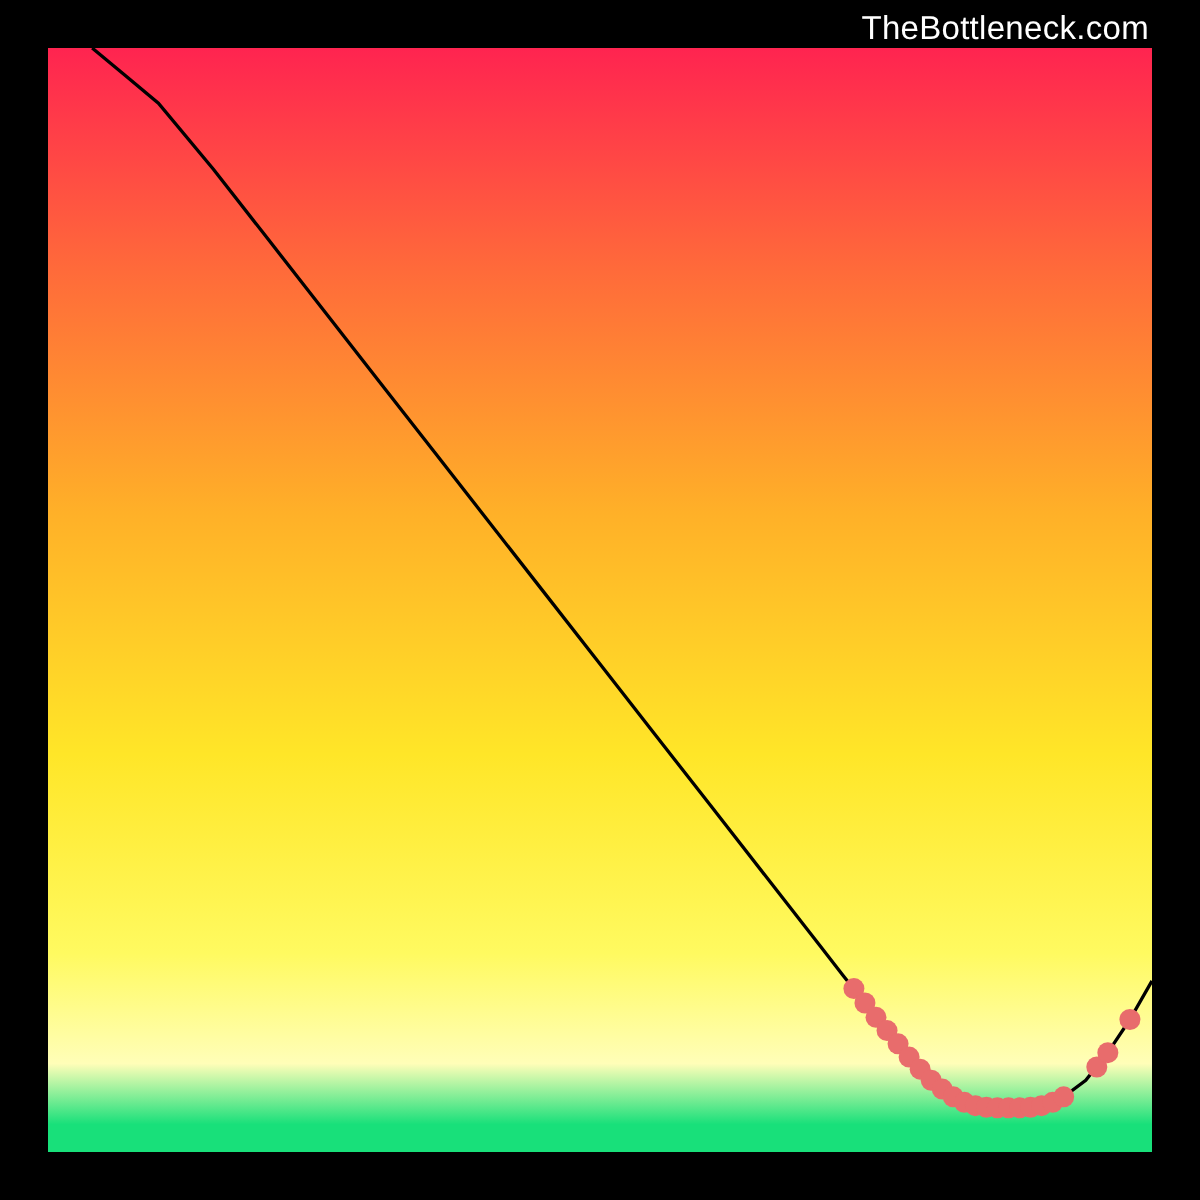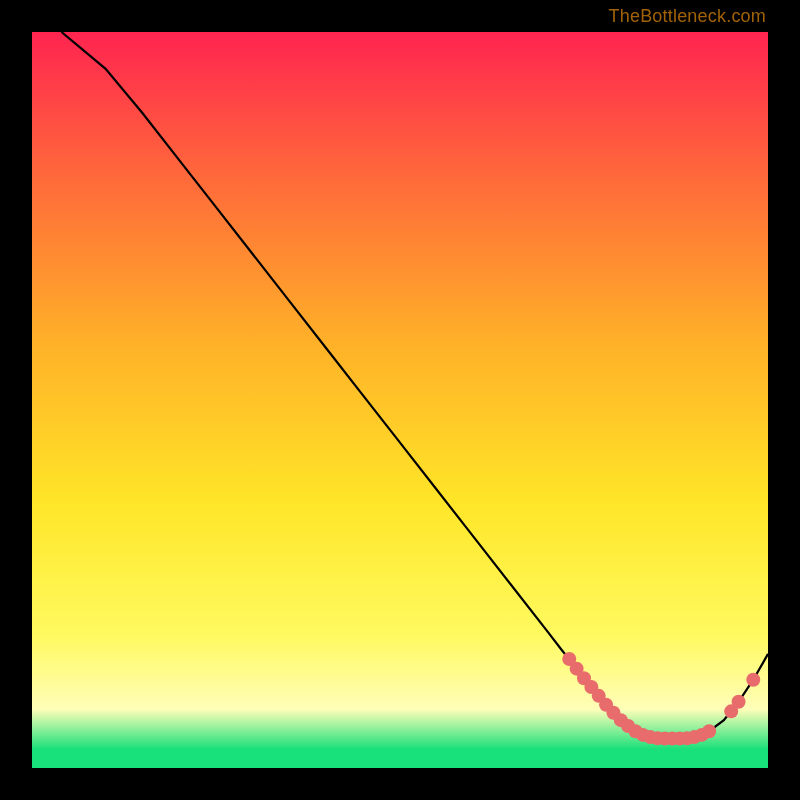--- a/index.html
+++ b/index.html
@@ -21,22 +21,22 @@
     position: absolute;
     left: 32px;
     top: 32px;
     width: 736px;
     height: 736px;
   }
   .watermark {
     position: absolute;
     top: 6px;
     right: 34px;
-    font-size: 18px;
-    color: #a16207;
+    font-size: 22px;
+    color: #ffffff;
     font-weight: 500;
     letter-spacing: 0.2px;
   }
   svg {
     display: block;
   }
 </style>
 </head>
 <body>
 

